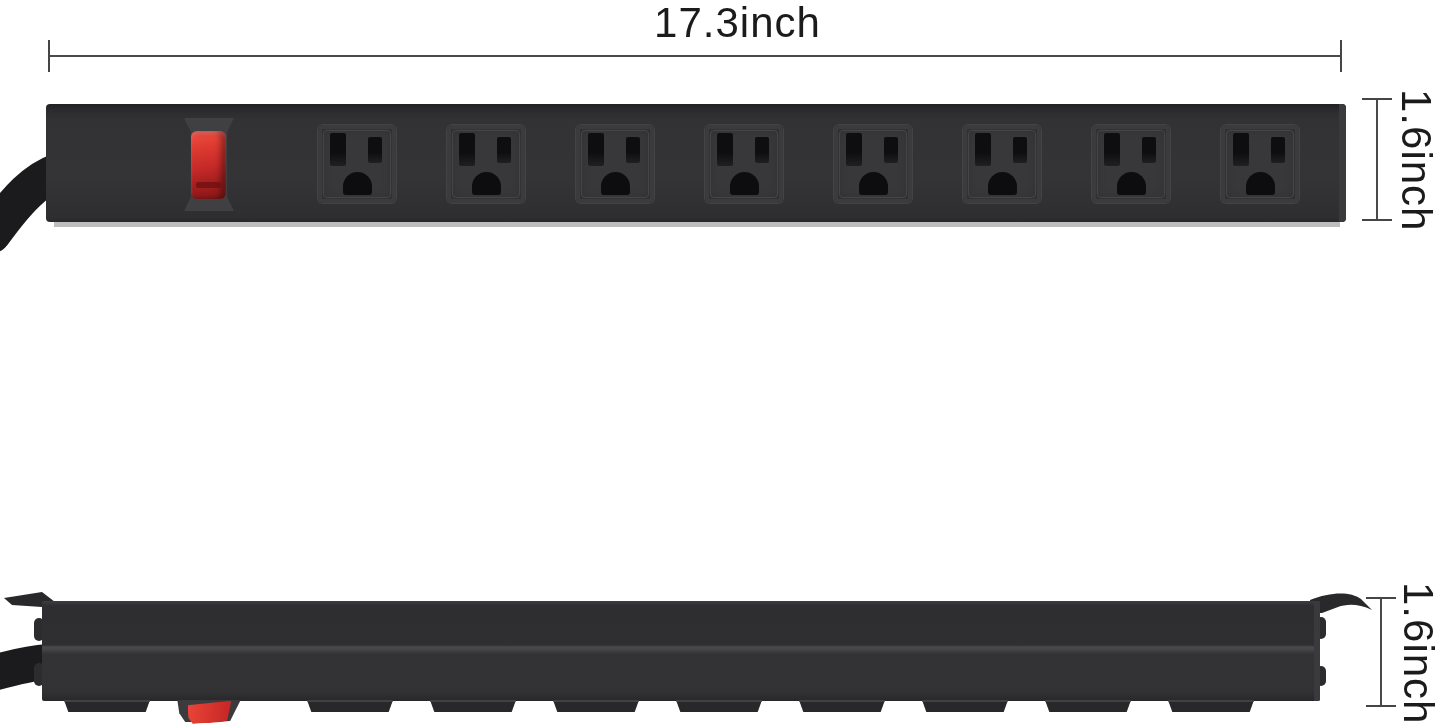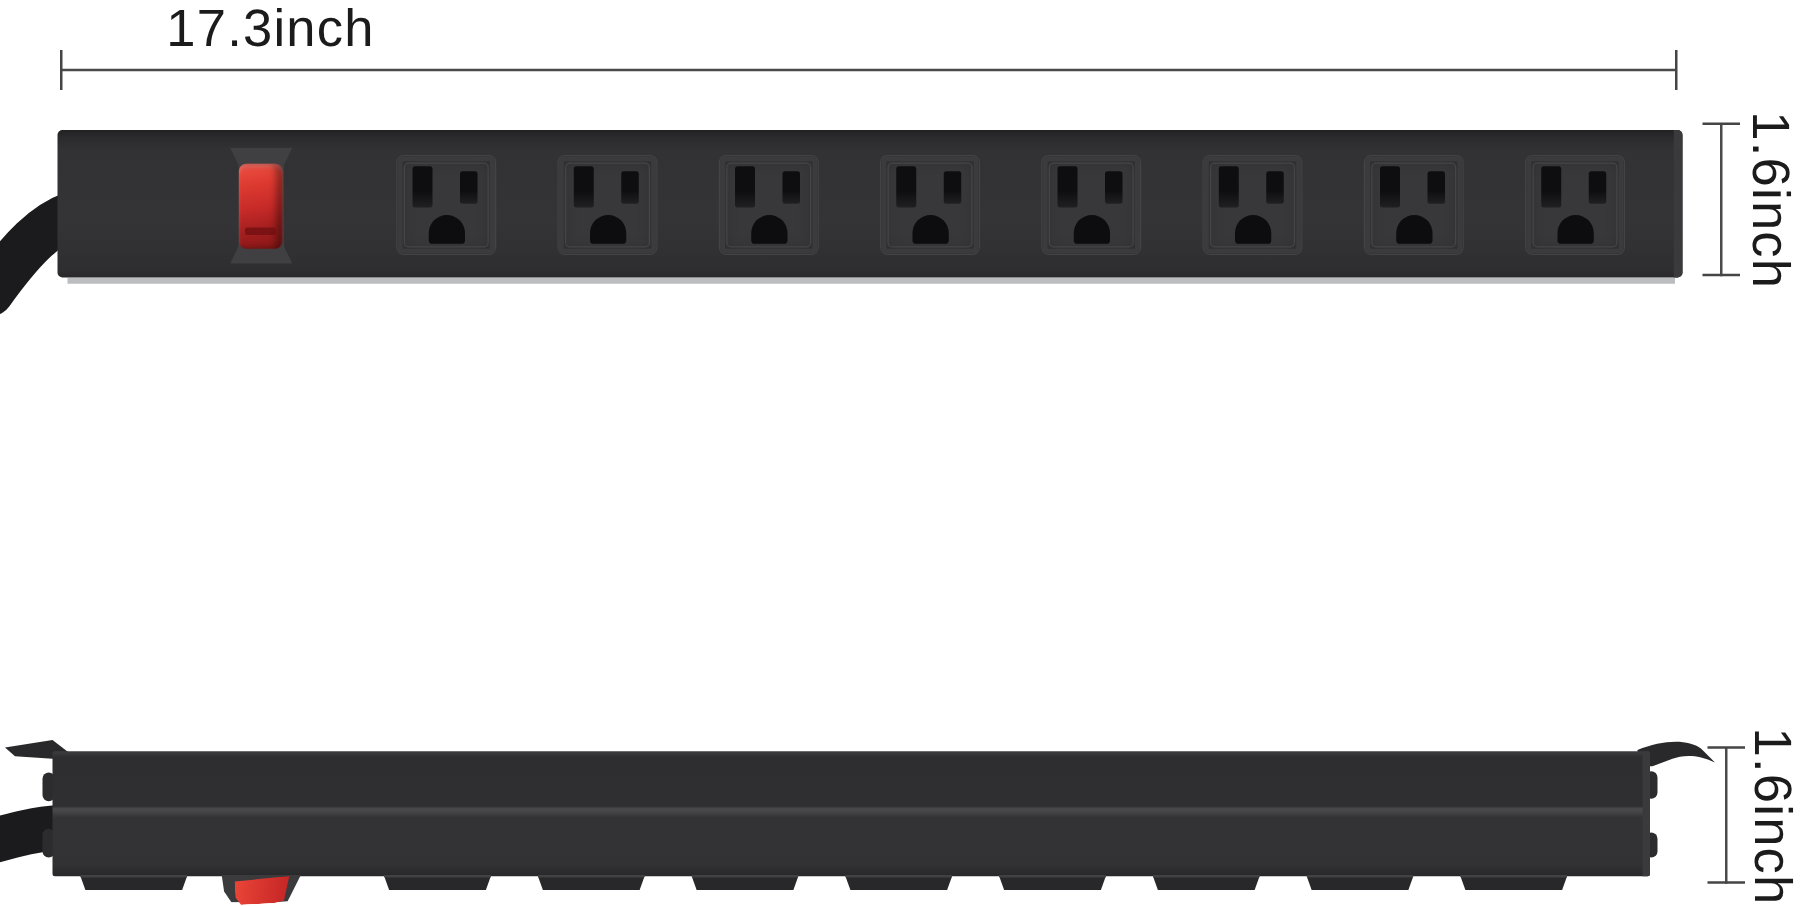--- a/index.html
+++ b/index.html
@@ -2,21 +2,21 @@
 <html><head>
 <meta charset="utf-8">
 <style>
   html,body{margin:0;padding:0;background:#fff;}
   #canvas{
     position:relative;width:1445px;height:725px;background:#ffffff;overflow:hidden;
     font-family:"Liberation Sans", sans-serif;color:#1b1b1b;
   }
   
   .dim-label-h{
-    position:absolute;left:49px;top:0;width:1293px;text-align:left;text-indent:84px;
+    position:absolute;left:49px;top:0;width:1293px;text-align:center;text-indent:84px;
     font-size:42px;line-height:46px;letter-spacing:1px;color:#1b1b1b;white-space:nowrap;
   }
   .hline{position:absolute;left:49px;top:55px;width:1292px;height:2px;background:#4a4a4a;}
   .vtick{position:absolute;width:2px;height:32px;top:40px;background:#454545;}
   .vtick.left{left:48px;} .vtick.right{left:1340px;}
   .vline{position:absolute;width:2px;background:#4a4a4a;}
   .vline.v1{left:1376px;top:99px;height:122px;}
   .vline.v2{left:1380px;top:598px;height:109px;}
   .htick{position:absolute;width:30px;height:2px;background:#454545;}
   .htick.t1a{left:1362px;top:98px;} .htick.t1b{left:1362px;top:219px;}

